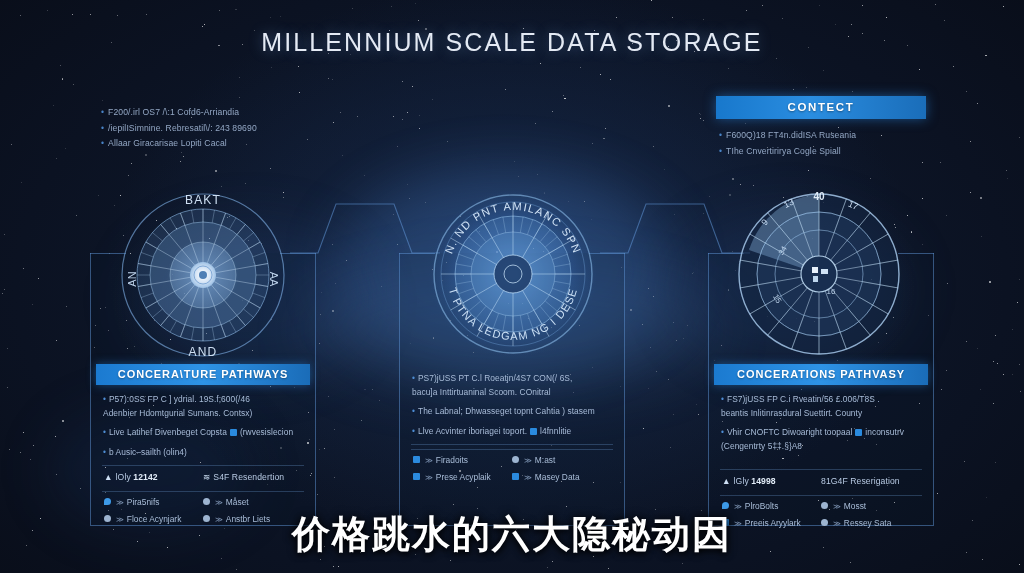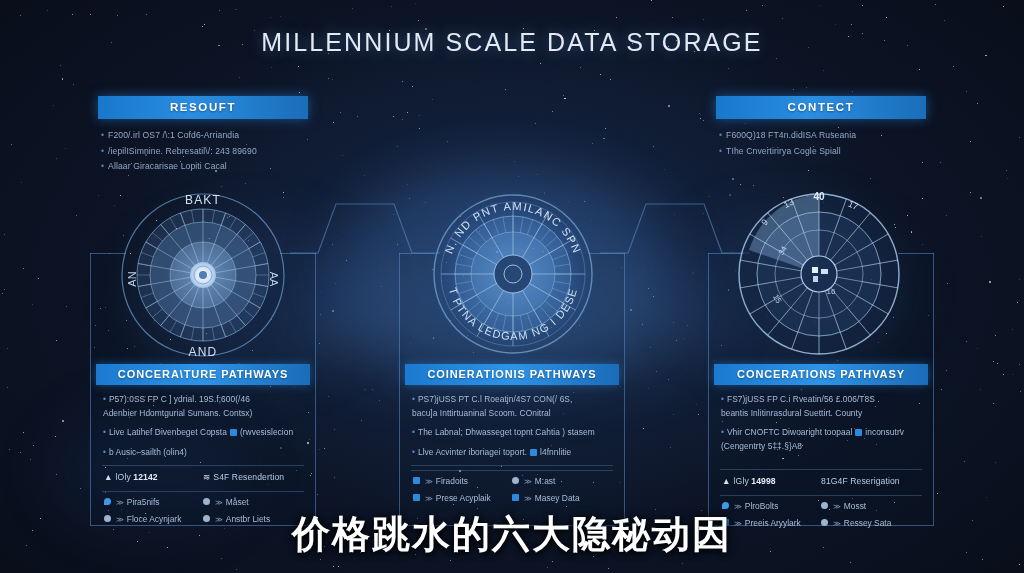--- a/index.html
+++ b/index.html
@@ -681,21 +681,20 @@
     <svg width="150" height="60" viewBox="0 0 150 60">
       <path d="M0 57 L28 57 L46 8 L104 8 L122 57 L150 57" fill="none" stroke="rgba(96,150,215,0.55)" stroke-width="1.1"></path>
     </svg>
   </div>
 
   <div class="frame" style="left:90px; top:253px; width:226px; height:273px;"></div>
   <div class="frame-stub" style="left:90px; top:253px; width:36px;"></div>
   <div class="frame-stub" style="left:280px; top:253px; width:36px;"></div>
 
   <div class="top-block" style="left:98px; top:96px; width:210px;">
-    <div class="bar">RESOUFT</div>
     <div class="top-lines">
       <div class="tl">F200/.irl OS7 /\:1 Cofd6-Arriandia</div>
       <div class="tl">/iepilISimnine. Rebresatil\/: 243 89690</div>
       <div class="tl">Allaar Giracarisae Lopiti Cacal</div>
     </div>
   </div>
 
   <div class="dial" style="left:118px; top:190px;">
     <svg width="170" height="170" viewBox="0 0 170 170">
       <defs>
@@ -895,21 +894,20 @@
       <text font-family="Liberation Sans, sans-serif" font-size="11" fill="#d2e4f7" letter-spacing="1.4">
         <textPath href="#arcTop2" startOffset="50%" text-anchor="middle">N. ND PNT AMILANC SPN</textPath>
       </text>
       <text font-family="Liberation Sans, sans-serif" font-size="11" fill="#cbe0f5" letter-spacing="1.3">
         <textPath href="#arcBot2" startOffset="50%" text-anchor="middle">T PTNA LEDGAM NG I DESE</textPath>
       </text>
     </svg>
   </div>
 
   <div class="card" style="left:405px; top:364px; width:214px;">
-    <div class="card-head">COINERATIONIS PATHWAYS</div>
     <div class="card-body">
       <div class="bullet">
         <span class="dot">•</span><span>PS7)jUSS PT C.l Roeatjn/4S7 CON(/ 6S,</span>
         <span class="cont">bacu]a Inttirtuaninal Scoom. COnitral</span>
       </div>
       <div class="bullet">
         <span class="dot">•</span><span>The Labnal; Dhwasseget topnt Cahtia ) stasem</span>
       </div>
       <div class="bullet">
         <span class="dot">•</span><span>Llve Acvinter iboriagei toport.</span><span class="chip"></span><span>l4fnnlitie</span>

